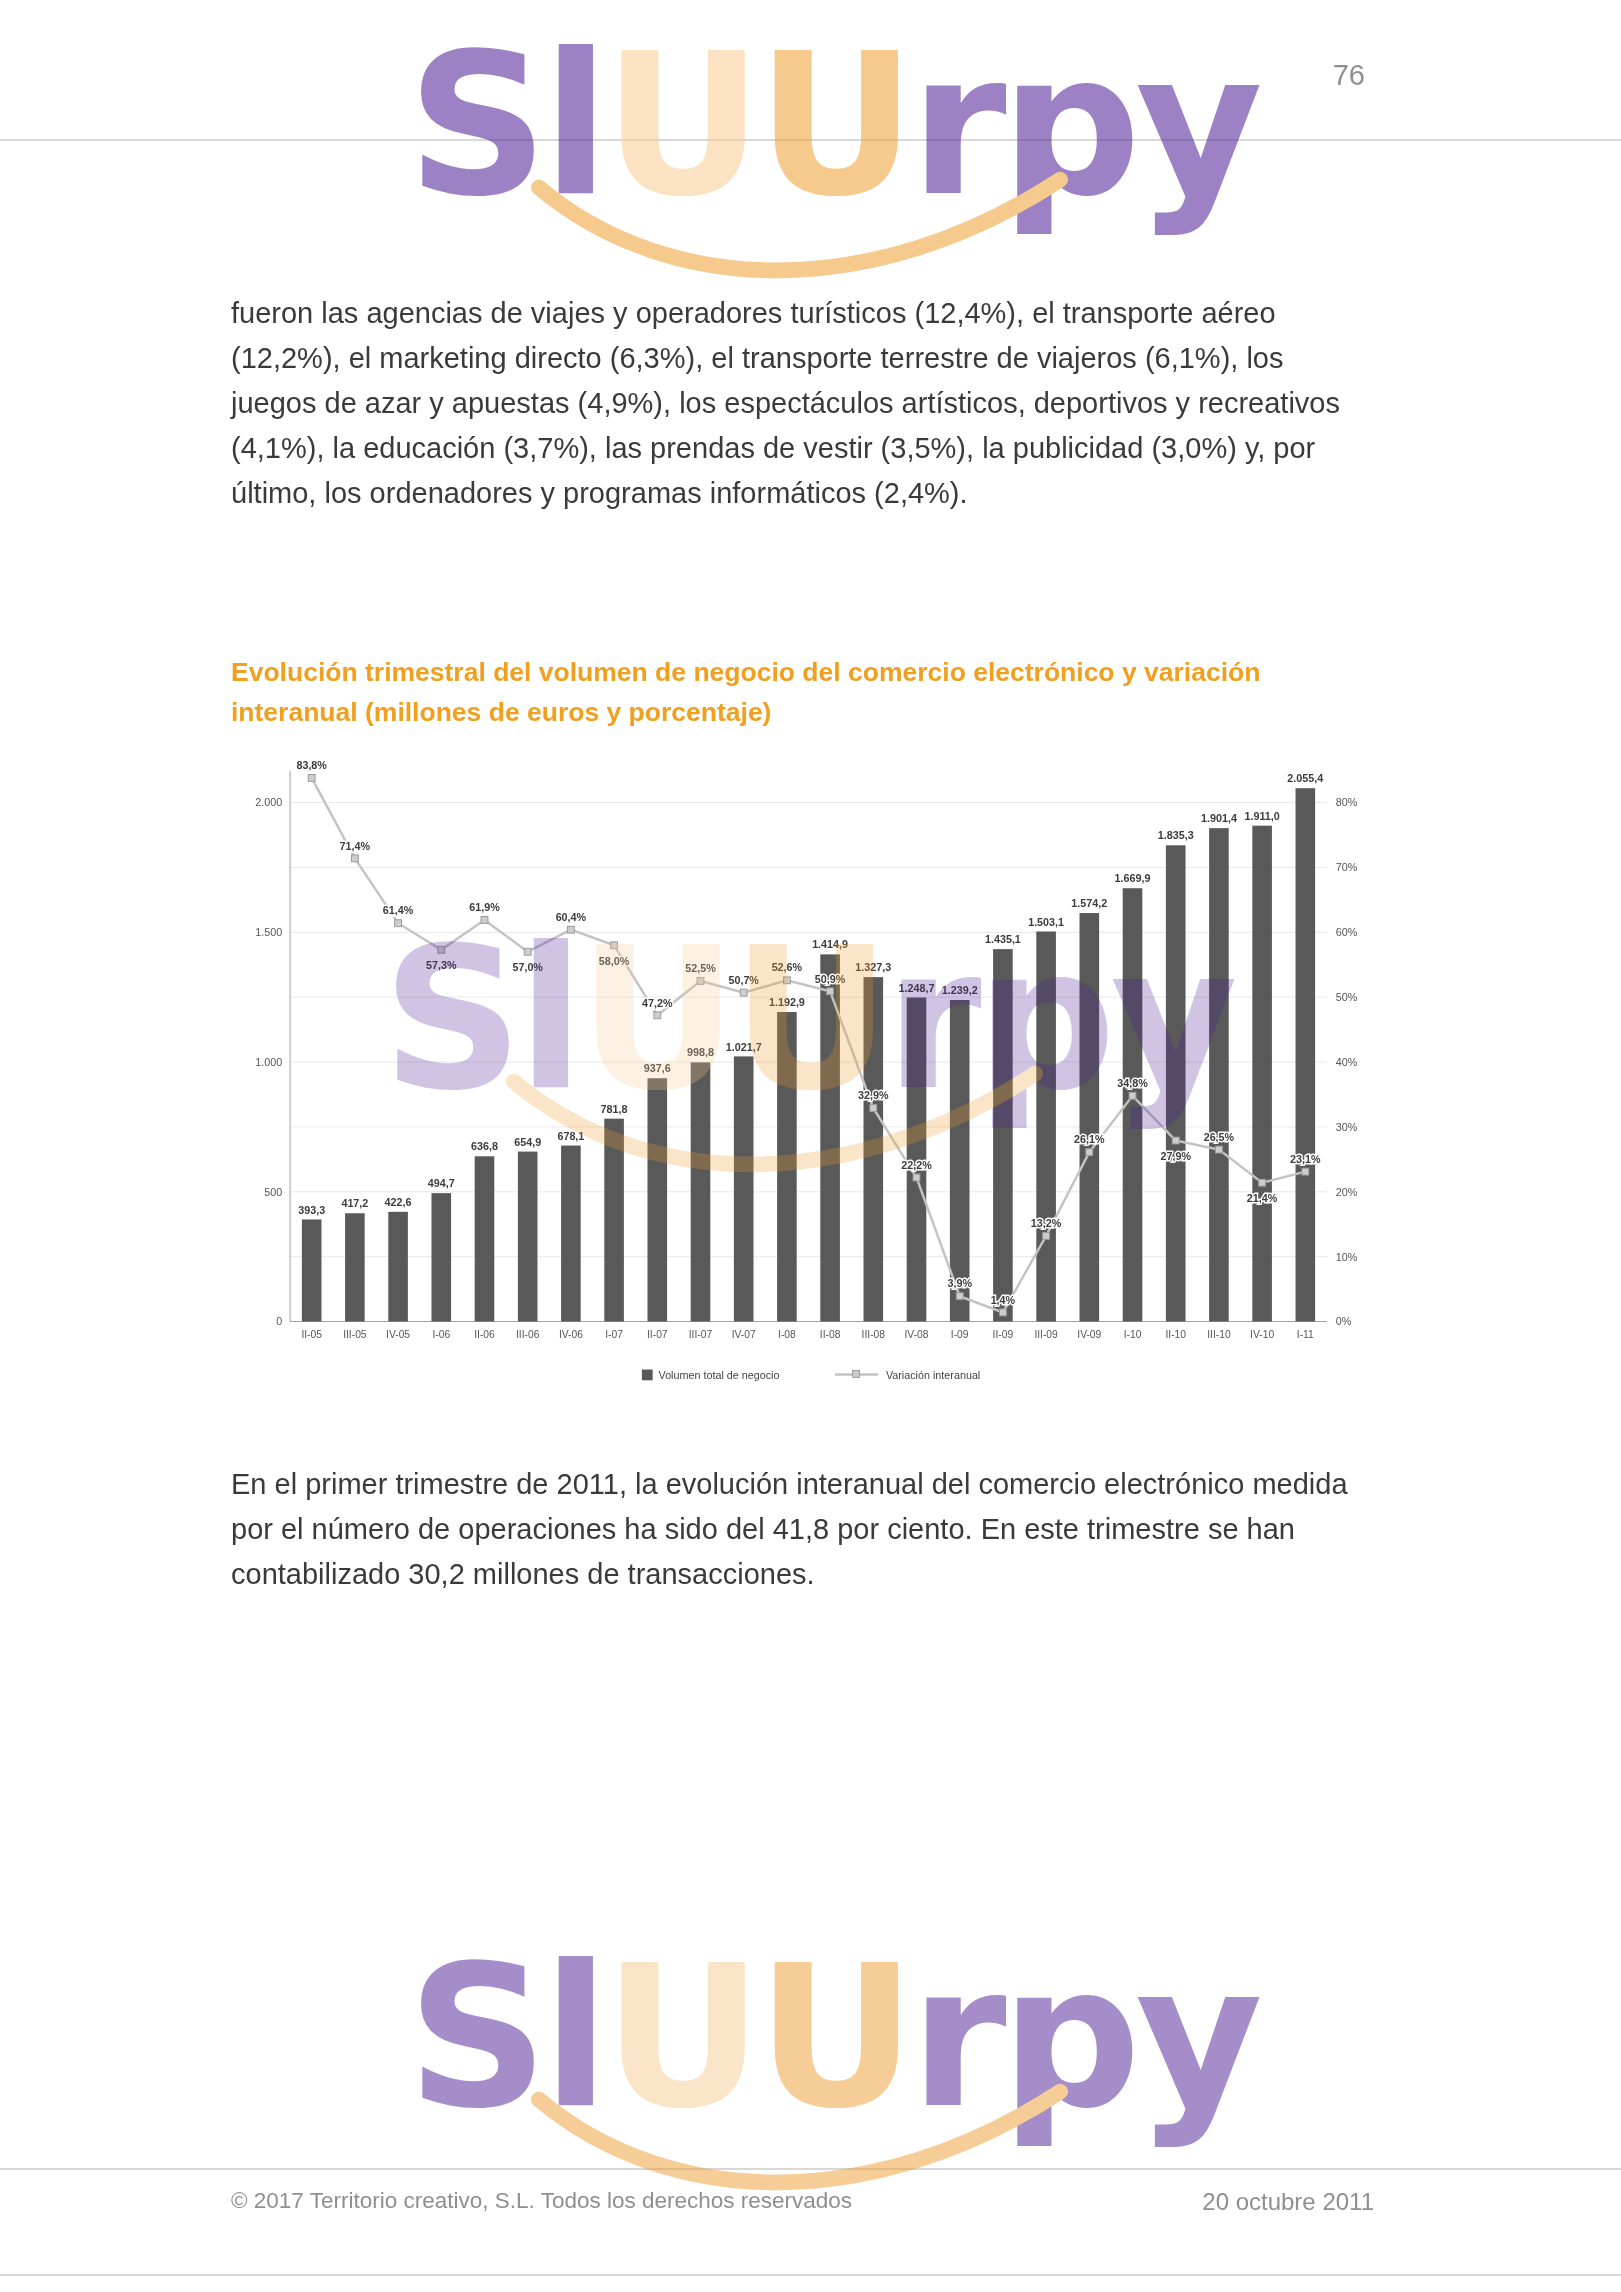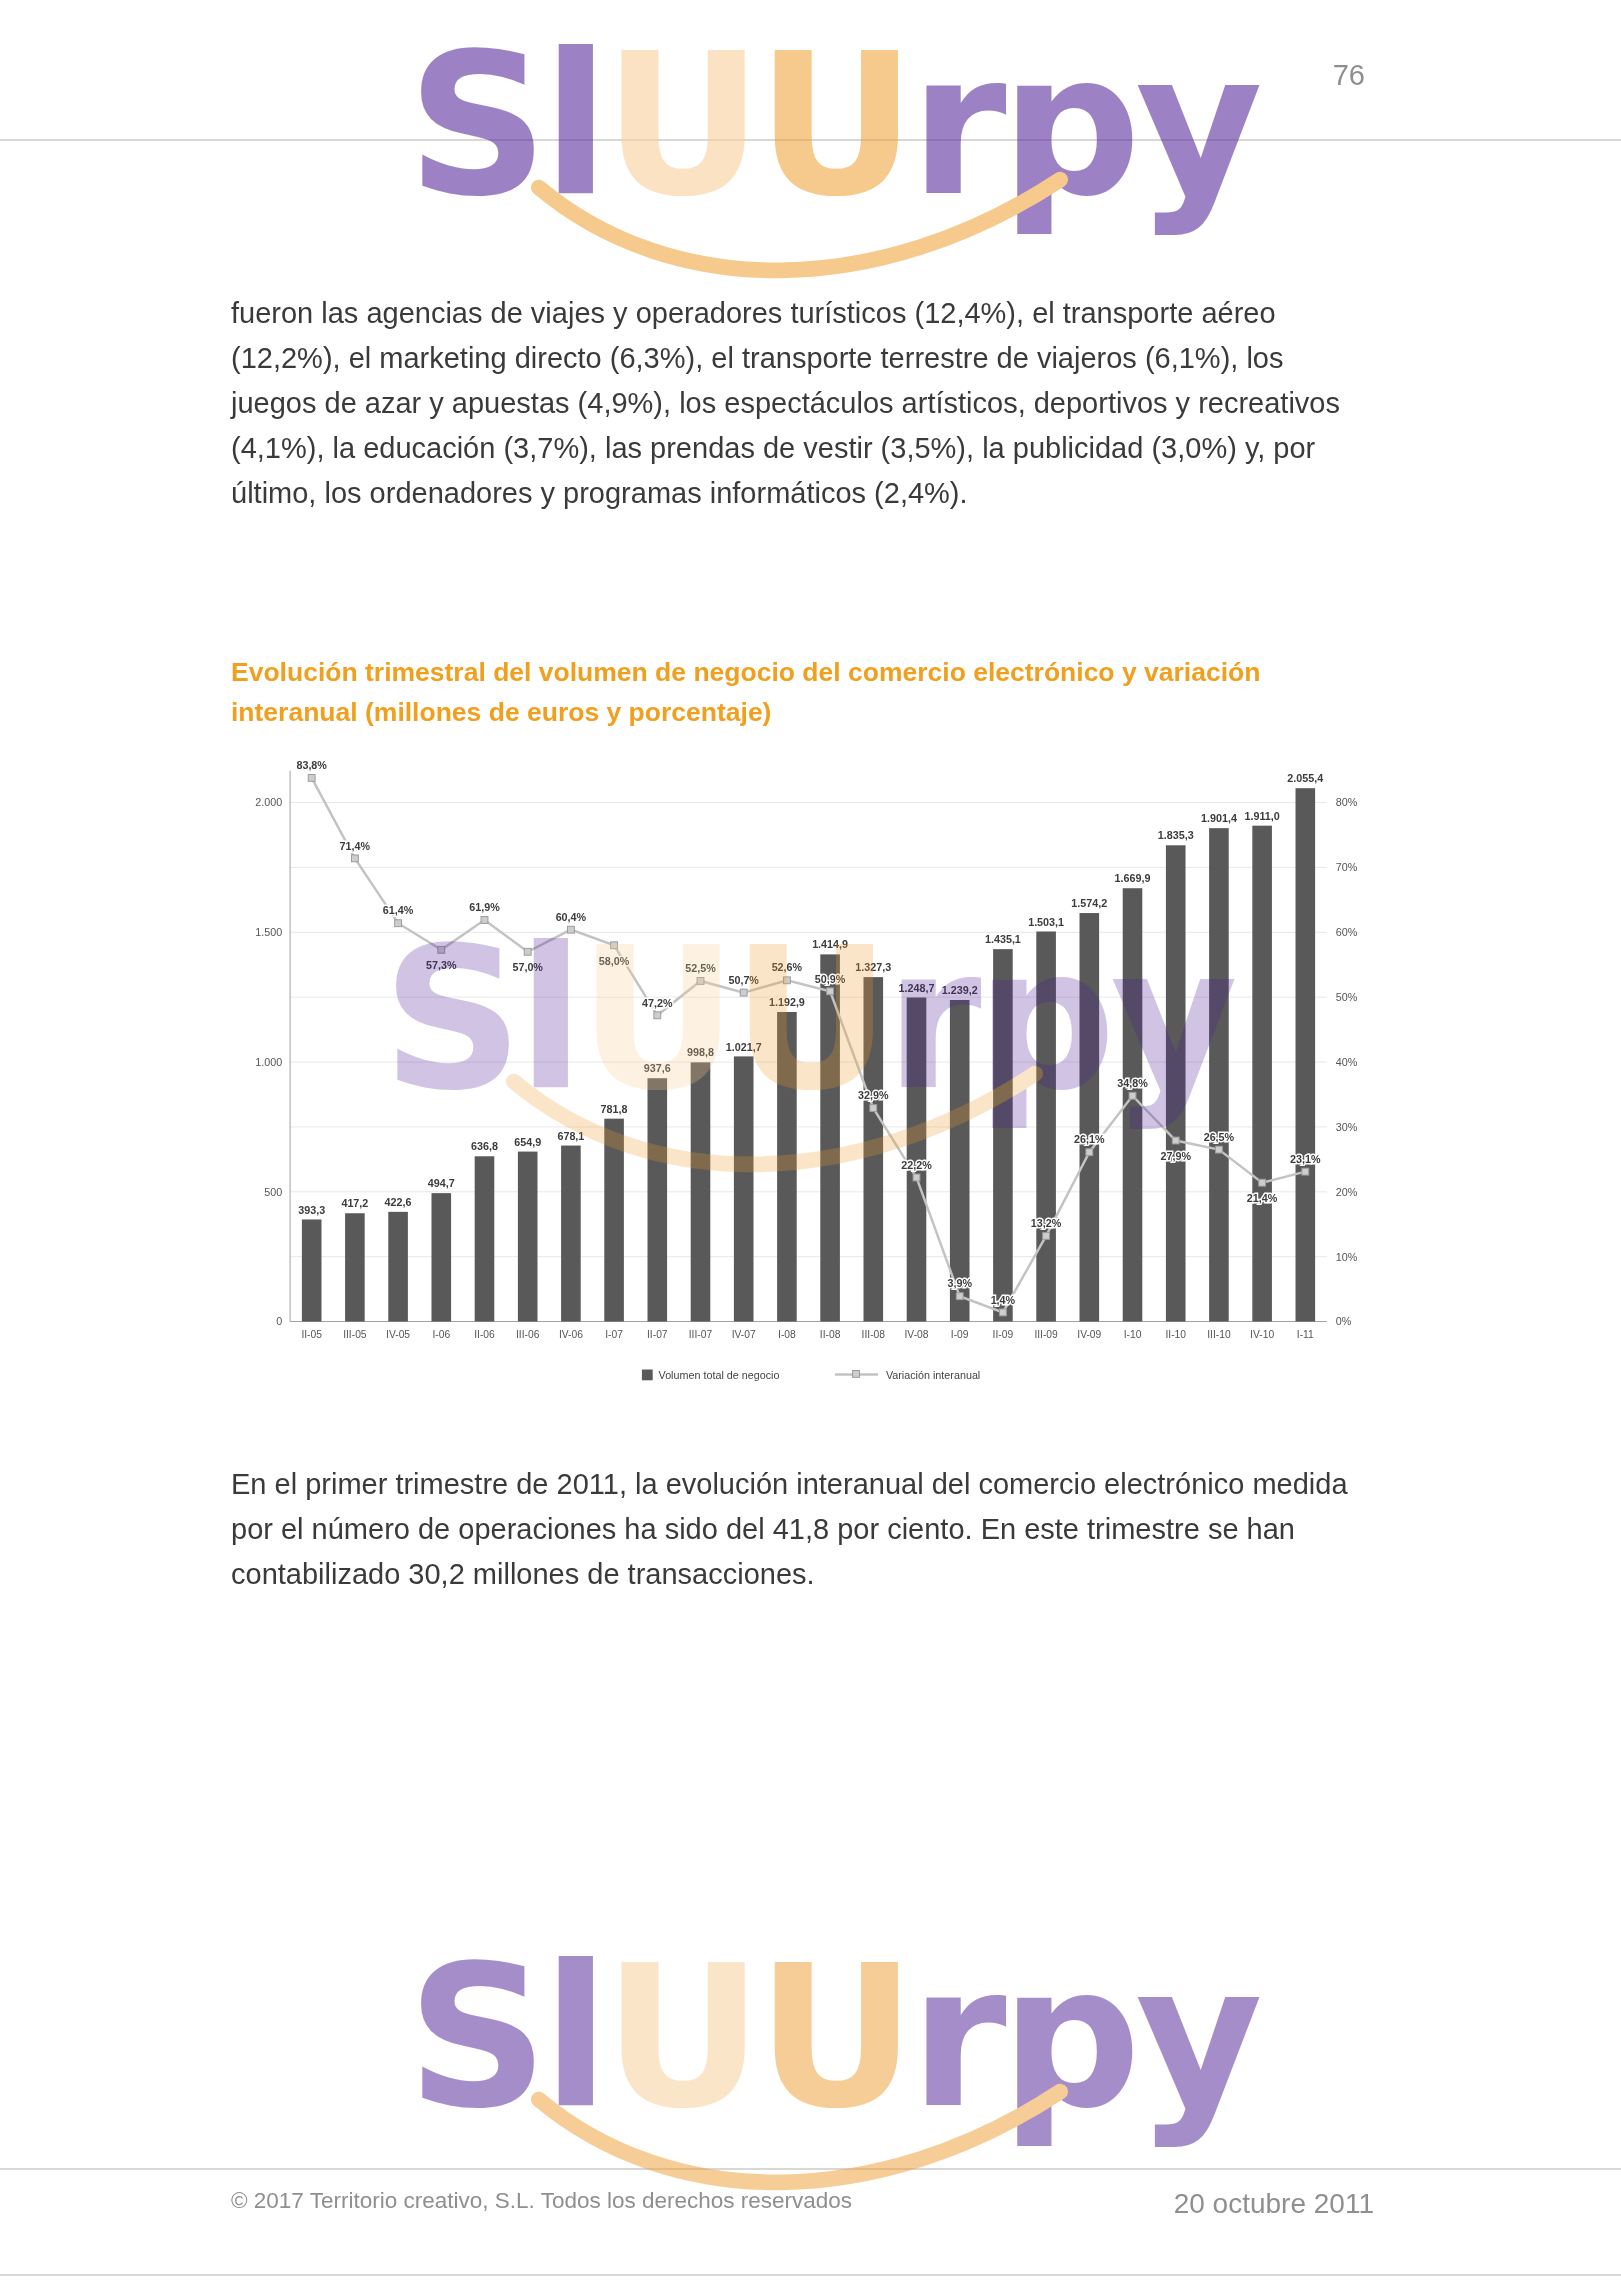--- a/index.html
+++ b/index.html
@@ -25,21 +25,21 @@
 
   .chart-title {
     position:absolute; left:231px; top:652px; width:1176px;
     font-size:26.5px; line-height:40px; font-weight:bold; color:#f0a01e; z-index:6;
   }
 
   .chart-wrap { position:absolute; left:245px; top:753px; width:1127px; height:647px; z-index:2; }
   svg text { font-family:"Liberation Sans", sans-serif; }
 
   .footer-left  { position:absolute; left:231px;  top:2188px; font-size:22.5px; color:#8f8f8f; z-index:6; }
-  .footer-right { position:absolute; right:247px; top:2188px; font-size:28px; color:#8f8f8f; z-index:6; }
+  .footer-right { position:absolute; right:247px; top:2188px; font-size:24px; color:#8f8f8f; z-index:6; }
 
   .watermark {
     position:absolute; font-family:"DejaVu Sans", sans-serif; font-weight:bold;
     font-size:196px; letter-spacing:-5.9px; white-space:nowrap;
     pointer-events:none; z-index:4; line-height:1;
   }
   .wm-top    { left:407px; top:27.4px;   opacity:.55; }
   .wm-mid    { left:382px; top:921px;  opacity:.26; }
   .wm-bottom { left:407px; top:1939px; opacity:.50; }
   .wm-g  { color:#4c1d95; }

